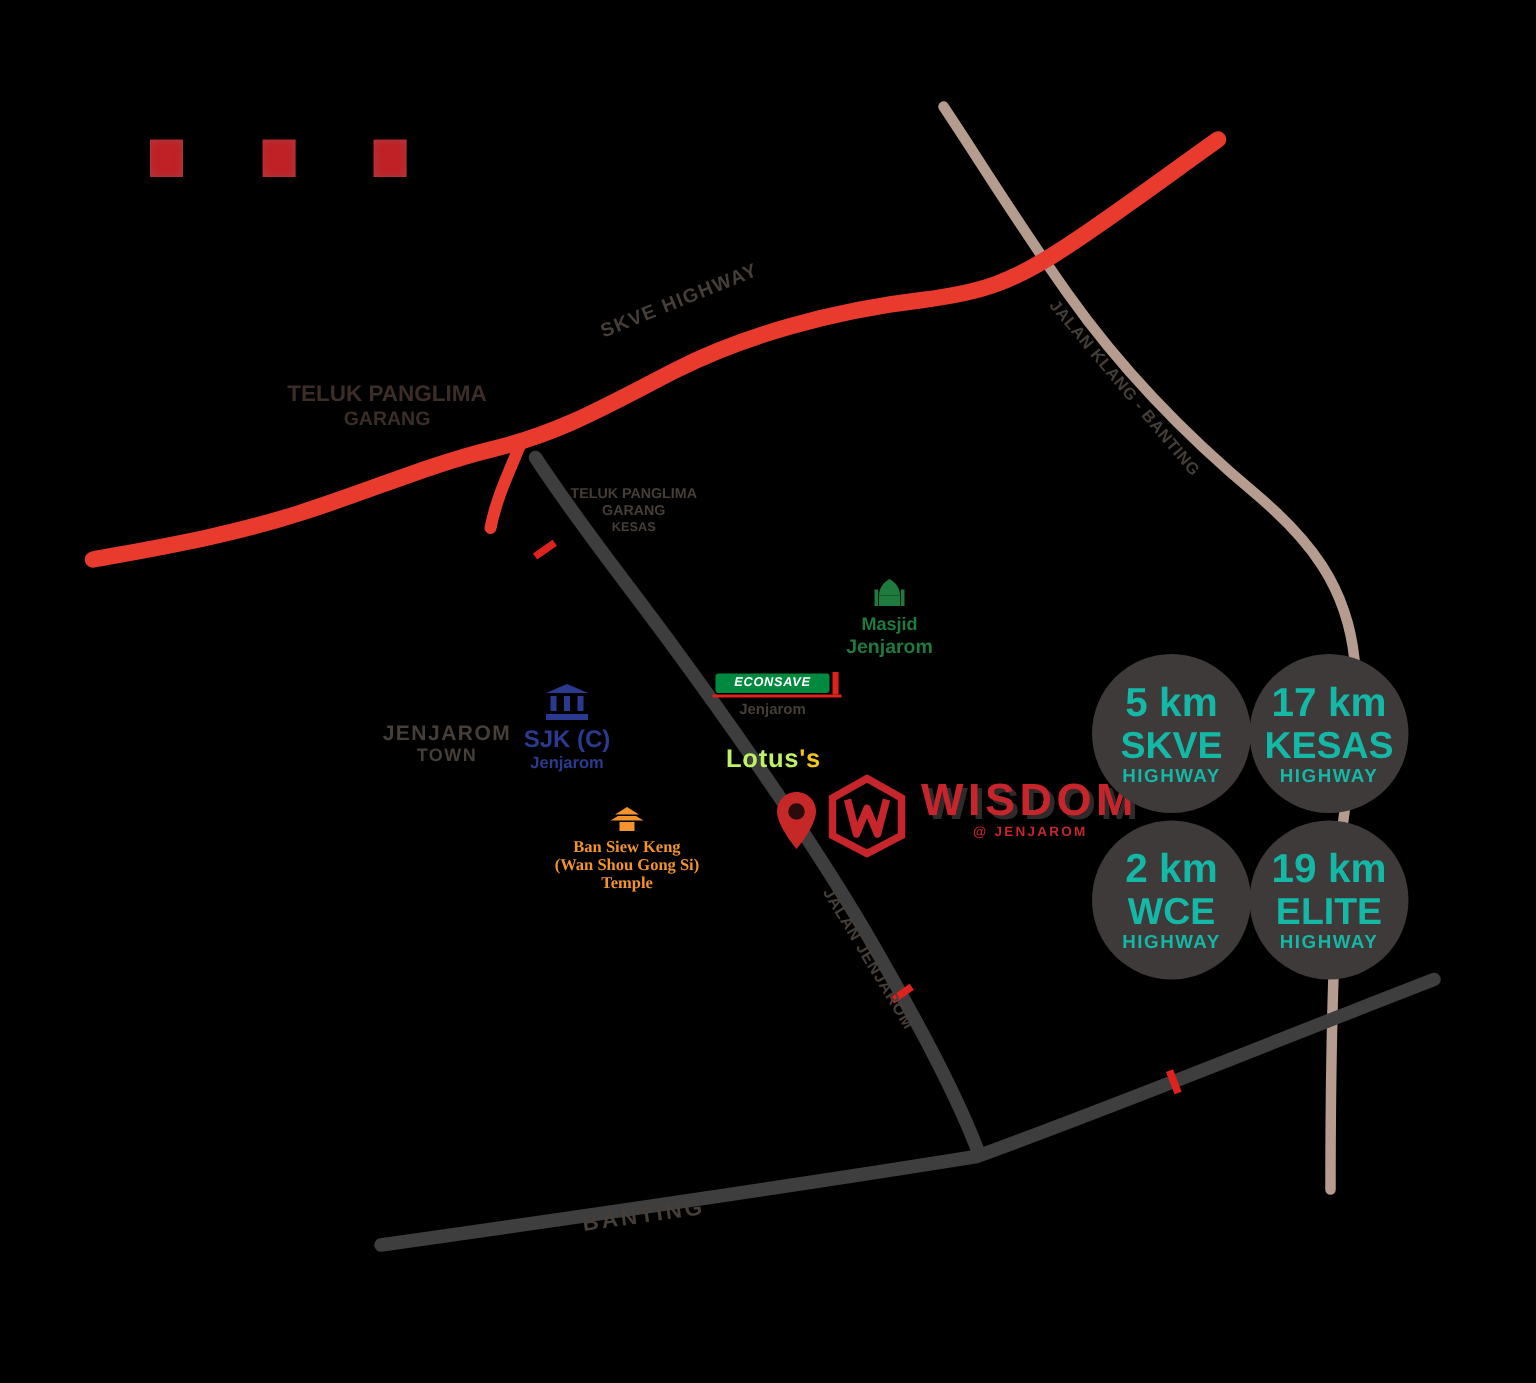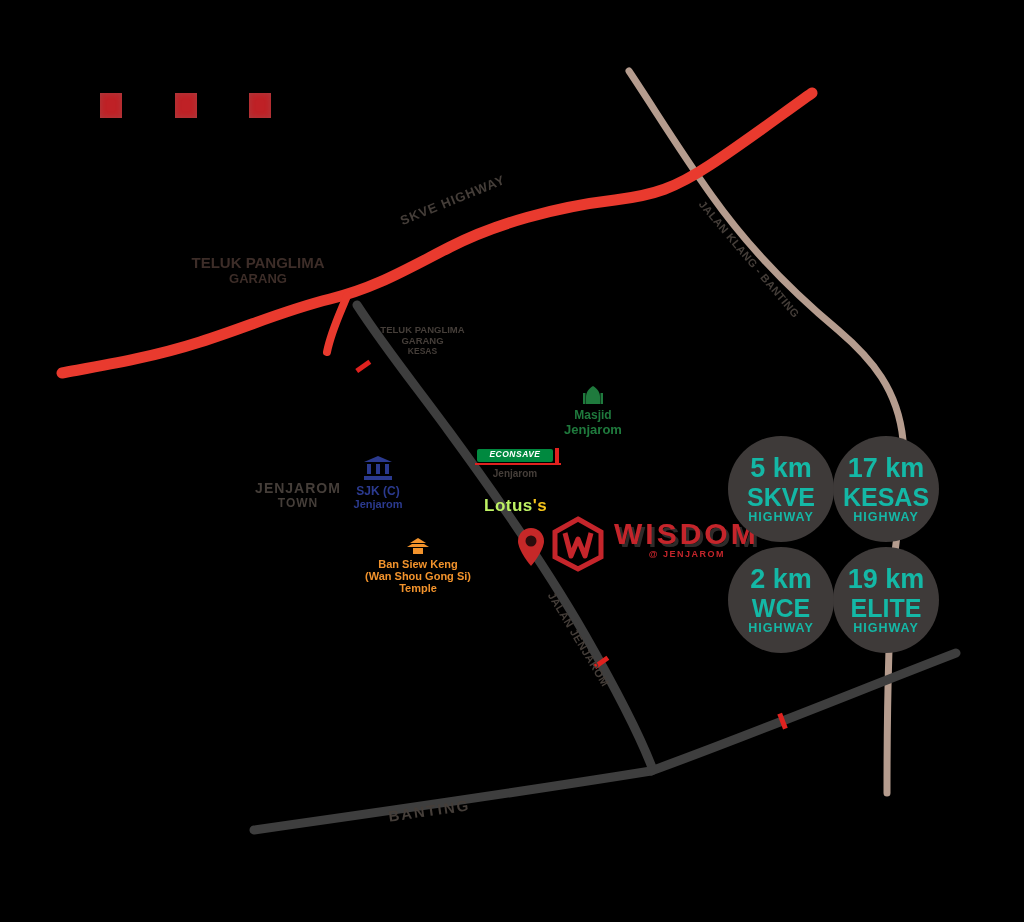--- a/index.html
+++ b/index.html
@@ -107,39 +107,39 @@
   </div>
 
   <div class="abs center" style="left:338px;top:456px;width:80px;">
     <svg width="28" height="24" viewBox="0 0 28 24">
       <path d="M14 0 L28 6 L0 6 Z" fill="#2b3a8f"></path>
       <rect x="3" y="8" width="4" height="10" fill="#2b3a8f"></rect>
       <rect x="12" y="8" width="4" height="10" fill="#2b3a8f"></rect>
       <rect x="21" y="8" width="4" height="10" fill="#2b3a8f"></rect>
       <rect x="0" y="20" width="28" height="4" fill="#2b3a8f"></rect>
     </svg>
-    <div class="lbl blue" style="font-size:12px;">SJK (C)</div>
+    <div class="lbl blue" style="font-size:16px;">SJK (C)</div>
     <div class="lbl blue" style="font-size:11px;">Jenjarom</div>
   </div>
 
   <div class="abs center" style="left:477px;top:449px;width:76px;">
     <div class="econsave-bar">
       <span>ECONSAVE</span>
       <div class="econsave-underline"></div>
       <div class="econsave-accent"></div>
     </div>
     <div class="lbl dark" style="font-size:10px;margin-top:6px;">Jenjarom</div>
   </div>
 
   <div class="abs lotus" style="left:484px;top:496px;">
     <span class="main">Lotus</span><span class="suffix">'s</span>
   </div>
 
 
-  <div class="abs center" style="left:357px;top:538px;width:122px;">
+  <div class="abs center" style="left:357px;top:538px;width:122px;font-family:Liberation Serif, serif;">
     <svg width="26" height="16" viewBox="0 0 26 16">
       <path d="M13 0 L21 5 L5 5 Z" fill="#f2932c"></path>
       <path d="M2 9 L24 9 L19 6 L7 6 Z" fill="#f2932c"></path>
       <rect x="8" y="10" width="10" height="6" fill="#f2932c"></rect>
     </svg>
     <div class="lbl orange" style="font-size:11px;">Ban Siew Keng</div>
     <div class="lbl orange" style="font-size:11px;">(Wan Shou Gong Si)</div>
     <div class="lbl orange" style="font-size:11px;">Temple</div>
   </div>
 

